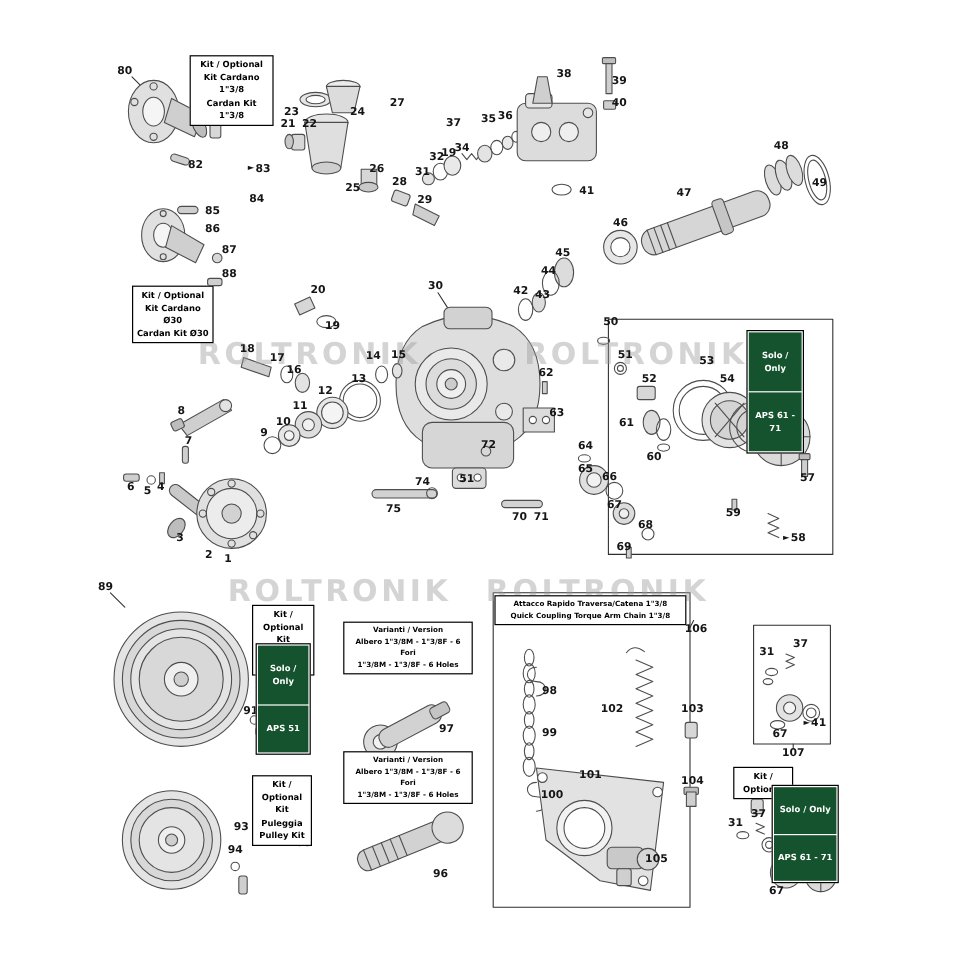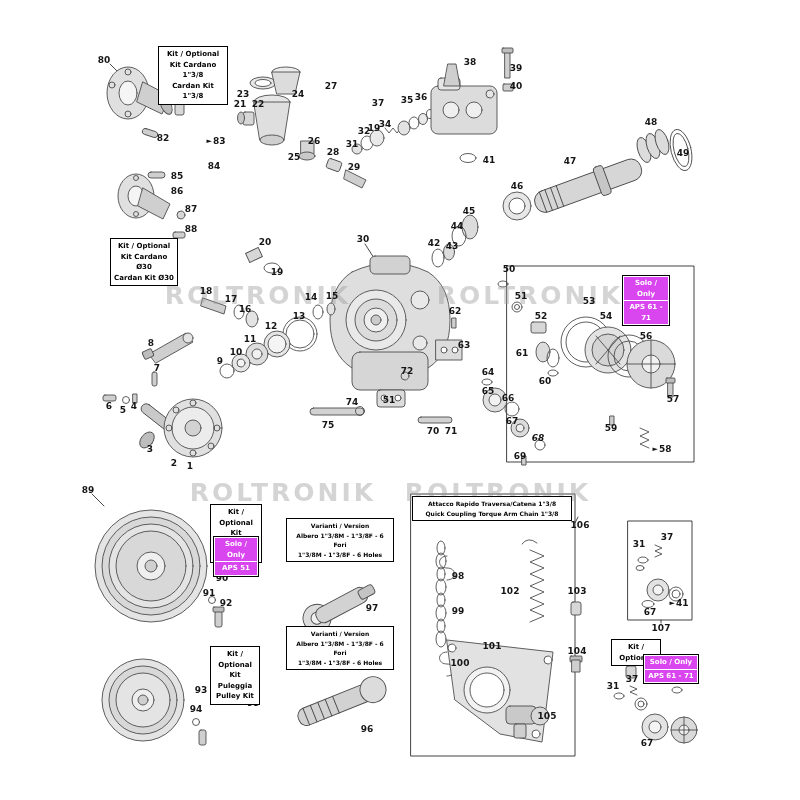--- a/index.html
+++ b/index.html
@@ -11,21 +11,21 @@
              font:bold 25px "DejaVu Sans",sans-serif;letter-spacing:3px;
              opacity:.42;white-space:nowrap;pointer-events:none;}
   .part-label{position:absolute;transform:translate(-50%,-50%);
               font:bold 9px "DejaVu Sans",sans-serif;color:#151515;white-space:nowrap;}
   .part-label .tri{font-size:7px;margin-right:1px;vertical-align:1px;}
   .callout{position:absolute;border:1px solid #000;background:#fff;color:#000;
            font:bold 7px "DejaVu Sans",sans-serif;text-align:center;
            padding:2px;line-height:1.5;box-sizing:border-box;}
   .callout.small{font-size:6px;line-height:1.6;}
   .callout.inverted{padding:0;background:#fff;}
-  .callout.inverted div{background:#d946ef;color:#fff;padding:1px 2px;margin:1px;}
+  .callout.inverted div{background:#14532d;color:#fff;padding:14px 2px;margin:1px;}
 </style>
 </head>
 <body>
 
 <div class="stage">
 
   <svg class="artwork" viewBox="0 0 800 800">
     <g stroke="#4d4d4d" stroke-width="0.9" fill="none" stroke-linejoin="round" stroke-linecap="round">
 
       <g>
@@ -389,21 +389,21 @@
       <div class="part-label" style="left: 662px; top: 449px;"><span class="tri">►</span>58</div>
       <div class="part-label" style="left: 611px; top: 428px;">59</div>
       <div class="part-label" style="left: 545px; top: 381px;">60</div>
       <div class="part-label" style="left: 522px; top: 353px;">61</div>
       <div class="part-label" style="left: 455px; top: 311px;">62</div>
       <div class="part-label" style="left: 464px; top: 345px;">63</div>
       <div class="part-label" style="left: 488px; top: 372px;">64</div>
       <div class="part-label" style="left: 488px; top: 391px;">65</div>
       <div class="part-label" style="left: 508px; top: 398px;">66</div>
       <div class="part-label" style="left: 512px; top: 421px;">67</div>
-      <div class="part-label" style="left: 538px; top: 438px; font-style: italic;">68</div>
+      <div class="part-label" style="left: 538px; top: 438px;">68</div>
       <div class="part-label" style="left: 520px; top: 456px;">69</div>
       <div class="part-label" style="left: 433px; top: 431px;">70</div>
       <div class="part-label" style="left: 451px; top: 431px;">71</div>
       <div class="part-label" style="left: 407px; top: 371px;">72</div>
       <div class="part-label" style="left: 389px; top: 400px;">51</div>
       <div class="part-label" style="left: 352px; top: 402px;">74</div>
       <div class="part-label" style="left: 328px; top: 425px;">75</div>
       <div class="part-label" style="left: 104px; top: 60px;">80</div>
       <div class="part-label" style="left: 180px; top: 91px;">81</div>
       <div class="part-label" style="left: 163px; top: 138px;">82</div>

